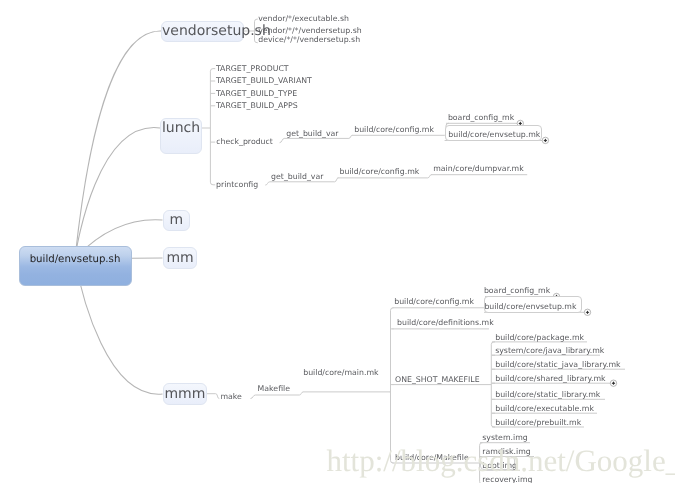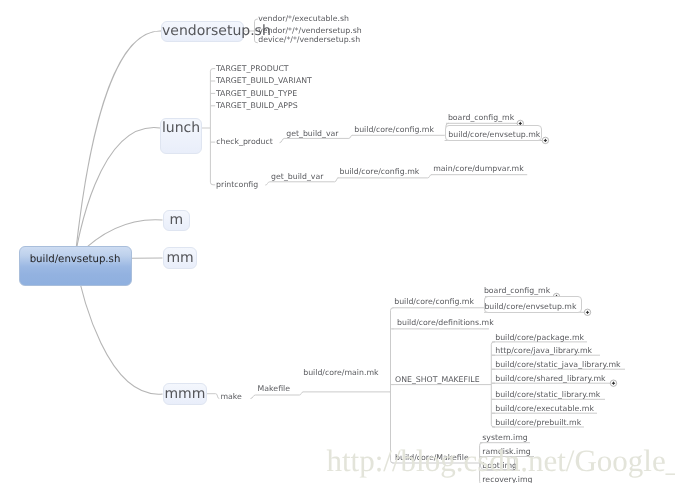--- a/index.html
+++ b/index.html
@@ -133,21 +133,21 @@
     <div class="label" style="left: 433.2px; top: 164.062px; line-height: 9.0792px;">main/core/dumpvar.mk</div>
     <div class="label" style="left: 220.4px; top: 392.362px; line-height: 9.0792px;">make</div>
     <div class="label" style="left: 257.6px; top: 383.962px; line-height: 9.0792px;">Makefile</div>
     <div class="label" style="left: 303.2px; top: 368px; line-height: 9.0792px;">build/core/main.mk</div>
     <div class="label" style="left: 394.2px; top: 297.062px; line-height: 9.0792px;">build/core/config.mk</div>
     <div class="label" style="left: 483.9px; top: 286.262px; line-height: 9.0792px;">board_config_mk</div>
     <div class="label" style="left: 484.4px; top: 301.762px; line-height: 9.0792px;">build/core/envsetup.mk</div>
     <div class="label" style="left: 397px; top: 318.362px; line-height: 9.0792px;">build/core/definitions.mk</div>
     <div class="label" style="left: 395px; top: 374.562px; line-height: 9.0792px;">ONE_SHOT_MAKEFILE</div>
     <div class="label" style="left: 495.2px; top: 332.662px; line-height: 9.0792px;">build/core/package.mk</div>
-    <div class="label" style="left: 495.2px; top: 346.262px; line-height: 9.0792px;">http/core/java_library.mk</div>
+    <div class="label" style="left: 495.2px; top: 346.262px; line-height: 9.0792px;">system/core/java_library.mk</div>
     <div class="label" style="left: 495.2px; top: 360.162px; line-height: 9.0792px;">build/core/static_java_library.mk</div>
     <div class="label" style="left: 495.2px; top: 374.062px; line-height: 9.0792px;">build/core/shared_library.mk</div>
     <div class="label" style="left: 495.2px; top: 390.262px; line-height: 9.0792px;">build/core/static_library.mk</div>
     <div class="label" style="left: 495.2px; top: 403.862px; line-height: 9.0792px;">build/core/executable.mk</div>
     <div class="label" style="left: 495.2px; top: 418.162px; line-height: 9.0792px;">build/core/prebuilt.mk</div>
     <div class="label" style="left: 395px; top: 453.262px; line-height: 9.0792px;">build/core/Makefile</div>
     <div class="label" style="left: 482.3px; top: 433.162px; line-height: 9.0792px;">system.img</div>
     <div class="label" style="left: 482.3px; top: 447.062px; line-height: 9.0792px;">ramdisk.img</div>
     <div class="label" style="left: 482.3px; top: 460.862px; line-height: 9.0792px;">boot.img</div>
     <div class="label" style="left: 482.3px; top: 474.762px; line-height: 9.0792px;">recovery.img</div>

